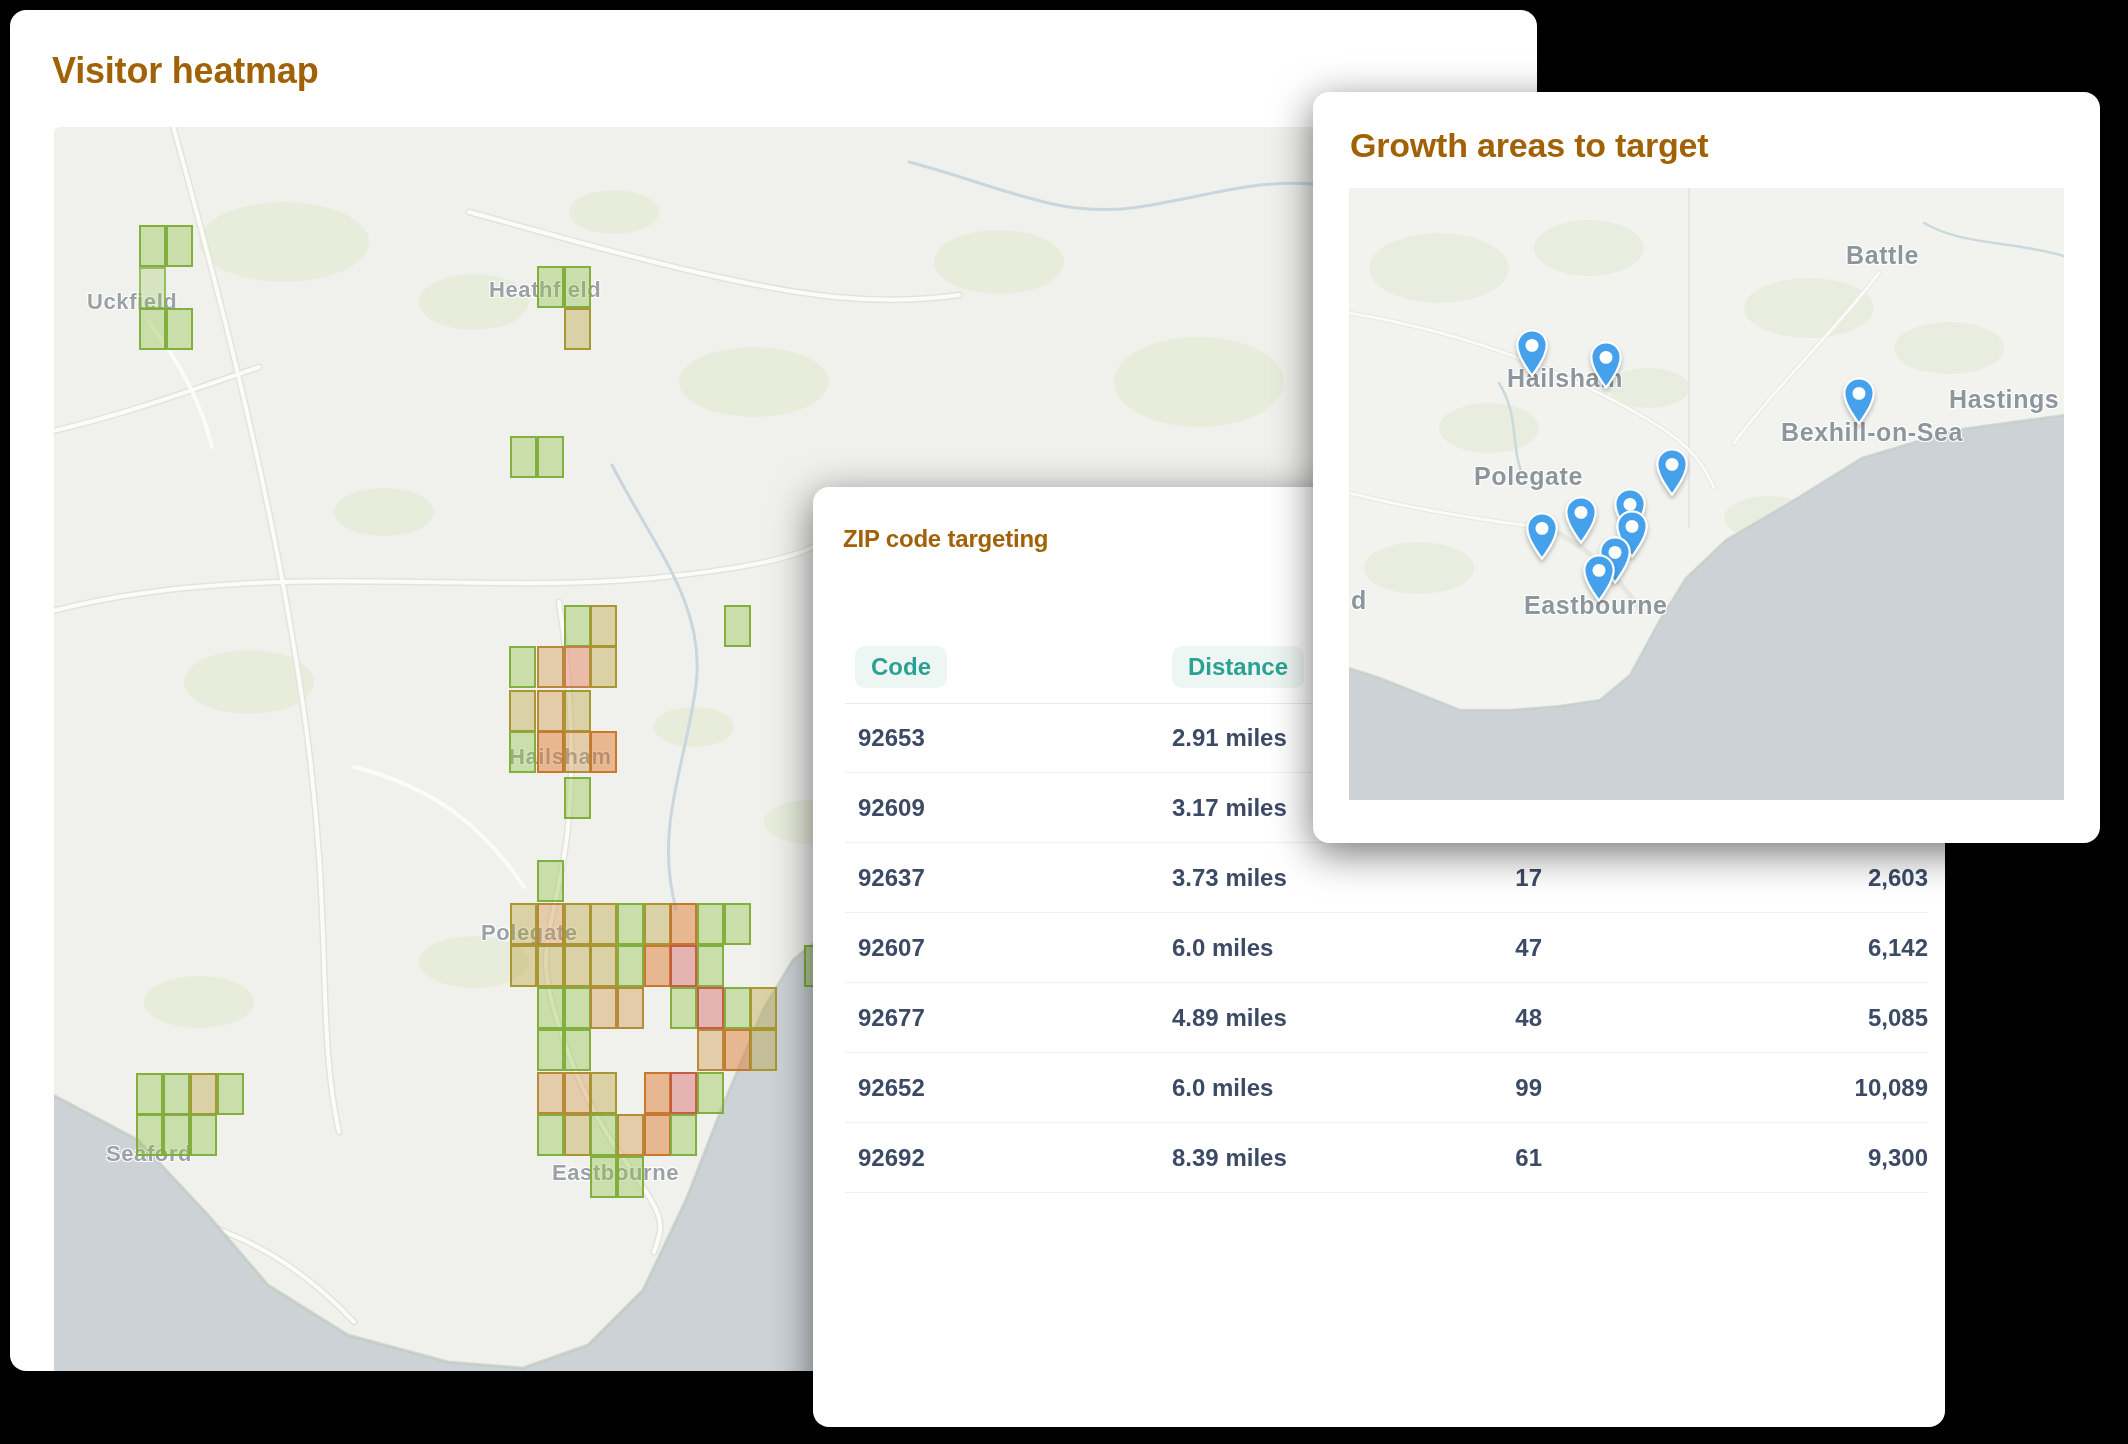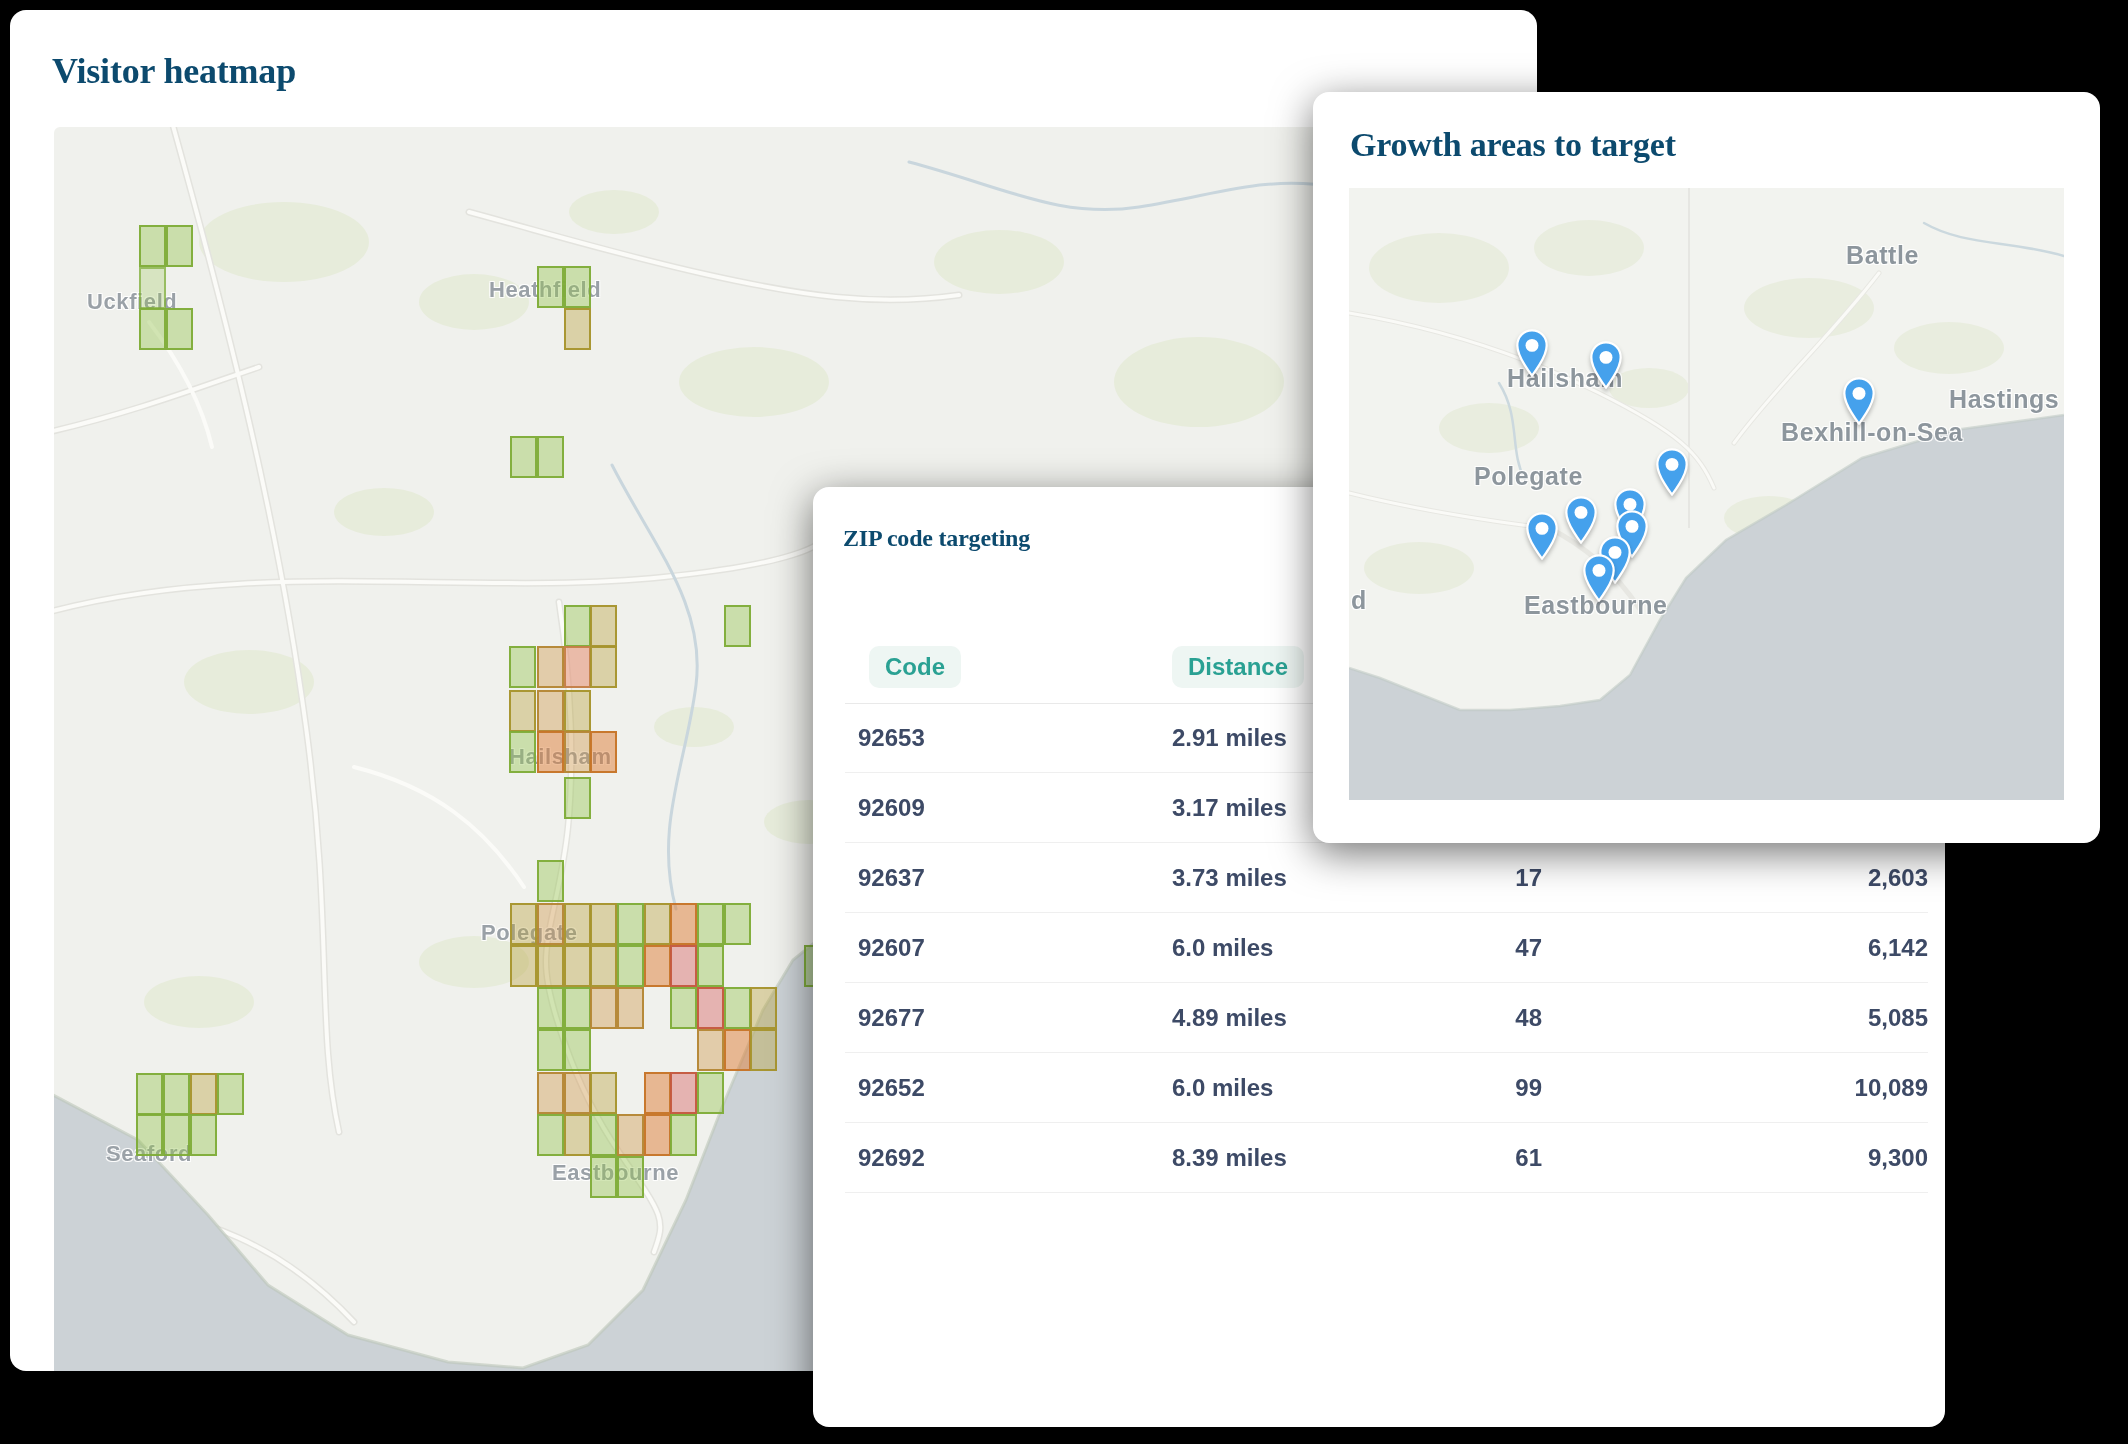--- a/index.html
+++ b/index.html
@@ -1,19 +1,19 @@
 <!DOCTYPE html>
 <html><head>
 <meta charset="utf-8">
 <style>
   html,body{margin:0;padding:0;background:#000;}
   .stage{position:relative;width:2128px;height:1444px;background:#000;overflow:hidden;
          font-family:"Liberation Sans",sans-serif;}
   .card{position:absolute;background:#fff;border-radius:16px;box-shadow:0 10px 40px rgba(0,0,0,.55);overflow:hidden;}
-  .card-title{position:absolute;color:#0c4a6e;font-weight:700;letter-spacing:-.2px;font-family:Liberation Serif, serif;}
+  .card-title{position:absolute;color:#a16207;font-weight:700;letter-spacing:-.2px;}
 
   
   #visitor-card{left:10px;top:10px;width:1527px;height:1361px;z-index:1;}
   #visitor-title{left:42px;top:40px;font-size:36px;}
   #visitor-map{position:absolute;left:44px;top:117px;width:1475px;height:1244px;
                background:#f0f1ed;overflow:hidden;border-radius:6px 6px 0 0;}
   .town{position:absolute;color:#9aa1a7;font-weight:700;letter-spacing:.6px;white-space:nowrap;
         text-shadow:-1px -1px 0 rgba(255,255,255,.85),1px -1px 0 rgba(255,255,255,.85),
                     -1px 1px 0 rgba(255,255,255,.85),1px 1px 0 rgba(255,255,255,.85);}
   #visitor-map .town{font-size:22px;}
@@ -25,21 +25,21 @@
   .hc-or{background:rgba(222,126,56,.50);border-color:rgba(198,116,40,.95);}
   .hc-s {background:rgba(228,138,108,.52);border-color:rgba(196,126,70,.95);}
   .hc-r {background:rgba(216,106,106,.46);border-color:rgba(196,88,62,.95);}
 
   
   #zip-card{left:813px;top:487px;width:1132px;height:940px;z-index:2;}
   #zip-title{left:30px;top:38px;font-size:24px;}
   .pill{position:absolute;top:159px;height:42px;display:flex;align-items:center;
         background:#eef6f3;color:#2aa193;font-size:24px;font-weight:700;
         padding:0 16px;border-radius:10px;border:none;font-family:inherit;}
-  #pill-code{left:56px;}
+  #pill-code{left:42px;}
   #pill-distance{left:359px;}
   #zip-header-divider{position:absolute;left:32px;right:17px;top:216px;height:1px;background:#e9e9e9;}
   #zip-rows{position:absolute;left:32px;right:17px;top:216px;}
   .zrow{display:grid;grid-template-columns:314px 160px 210px 1fr;align-items:center;
         height:70px;box-sizing:border-box;padding-left:13px;border-bottom:1px solid #efefef;
         color:#3d4a66;font-size:24px;font-weight:700;}
   .zrow .num{text-align:right;}
 
   
   #growth-card{left:1313px;top:92px;width:787px;height:751px;z-index:3;}

